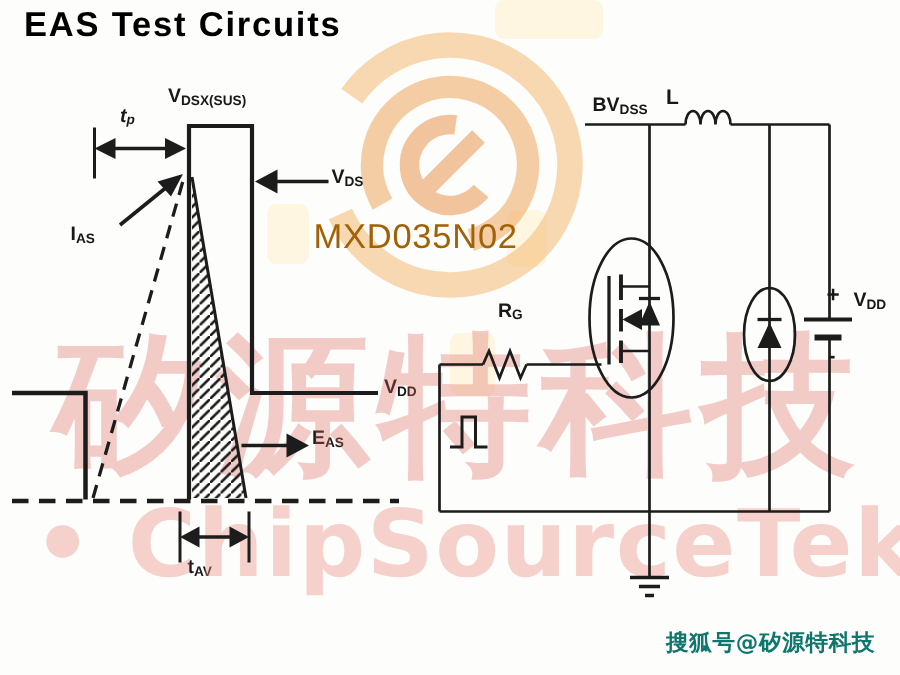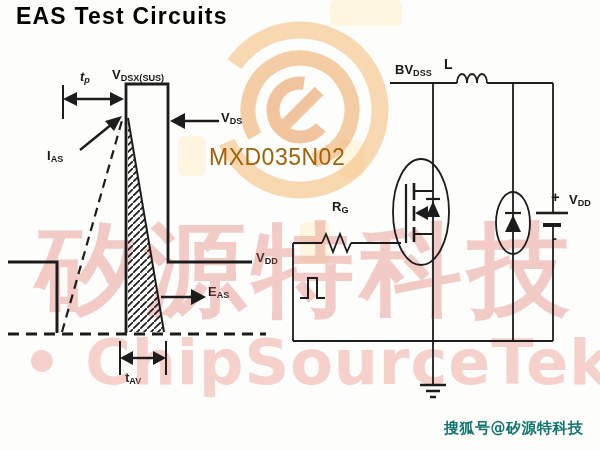--- a/index.html
+++ b/index.html
@@ -129,21 +129,21 @@
     <line x1="553" y1="226" x2="553" y2="341" stroke="#1c1c1c" stroke-width="1.8"></line>
 
     <line x1="293" y1="341" x2="553" y2="341" stroke="#1c1c1c" stroke-width="1.8"></line>
     <line x1="433" y1="341" x2="433" y2="384" stroke="#1c1c1c" stroke-width="1.8"></line>
     <path d="M420,385 H446 M426,391 H440 M430,397 H436" stroke="#1c1c1c" stroke-width="2.4"></path>
   </svg>
 
   <div class="labels">
 
     <span class="lbl" style="left:80px;top:70px;font-style:italic;"><span>t</span><sub>p</sub></span>
-    <span class="lbl" style="left:112px;top:68px;"><span>V</span><sub>DSX(SUS)</sub></span>
+    <span class="lbl" style="left:112px;top:57px;"><span>V</span><sub>DSX(SUS)</sub></span>
     <span class="lbl" style="left:221px;top:111px;"><span>V</span><sub>DS</sub></span>
     <span class="lbl" style="left:47px;top:149px;"><span>I</span><sub>AS</sub></span>
     <span class="lbl" style="left:256px;top:251px;"><span>V</span><sub>DD</sub></span>
     <span class="lbl" style="left:208px;top:285px;"><span>E</span><sub>AS</sub></span>
     <span class="lbl" style="left:125px;top:371px;"><span>t</span><sub>AV</sub></span>
 
     <span class="lbl light" style="left:350px;top:63px;padding-left:45px;"><span>BV</span><sub>DSS</sub></span>
     <span class="lbl light" style="left:444px;top:57px;font-size:14px;">L</span>
     <span class="lbl light" style="left:332px;top:200px;"><span>R</span><sub>G</sub></span>
     <span class="lbl" style="left:551px;top:189px;font-size:15px;">+</span>

